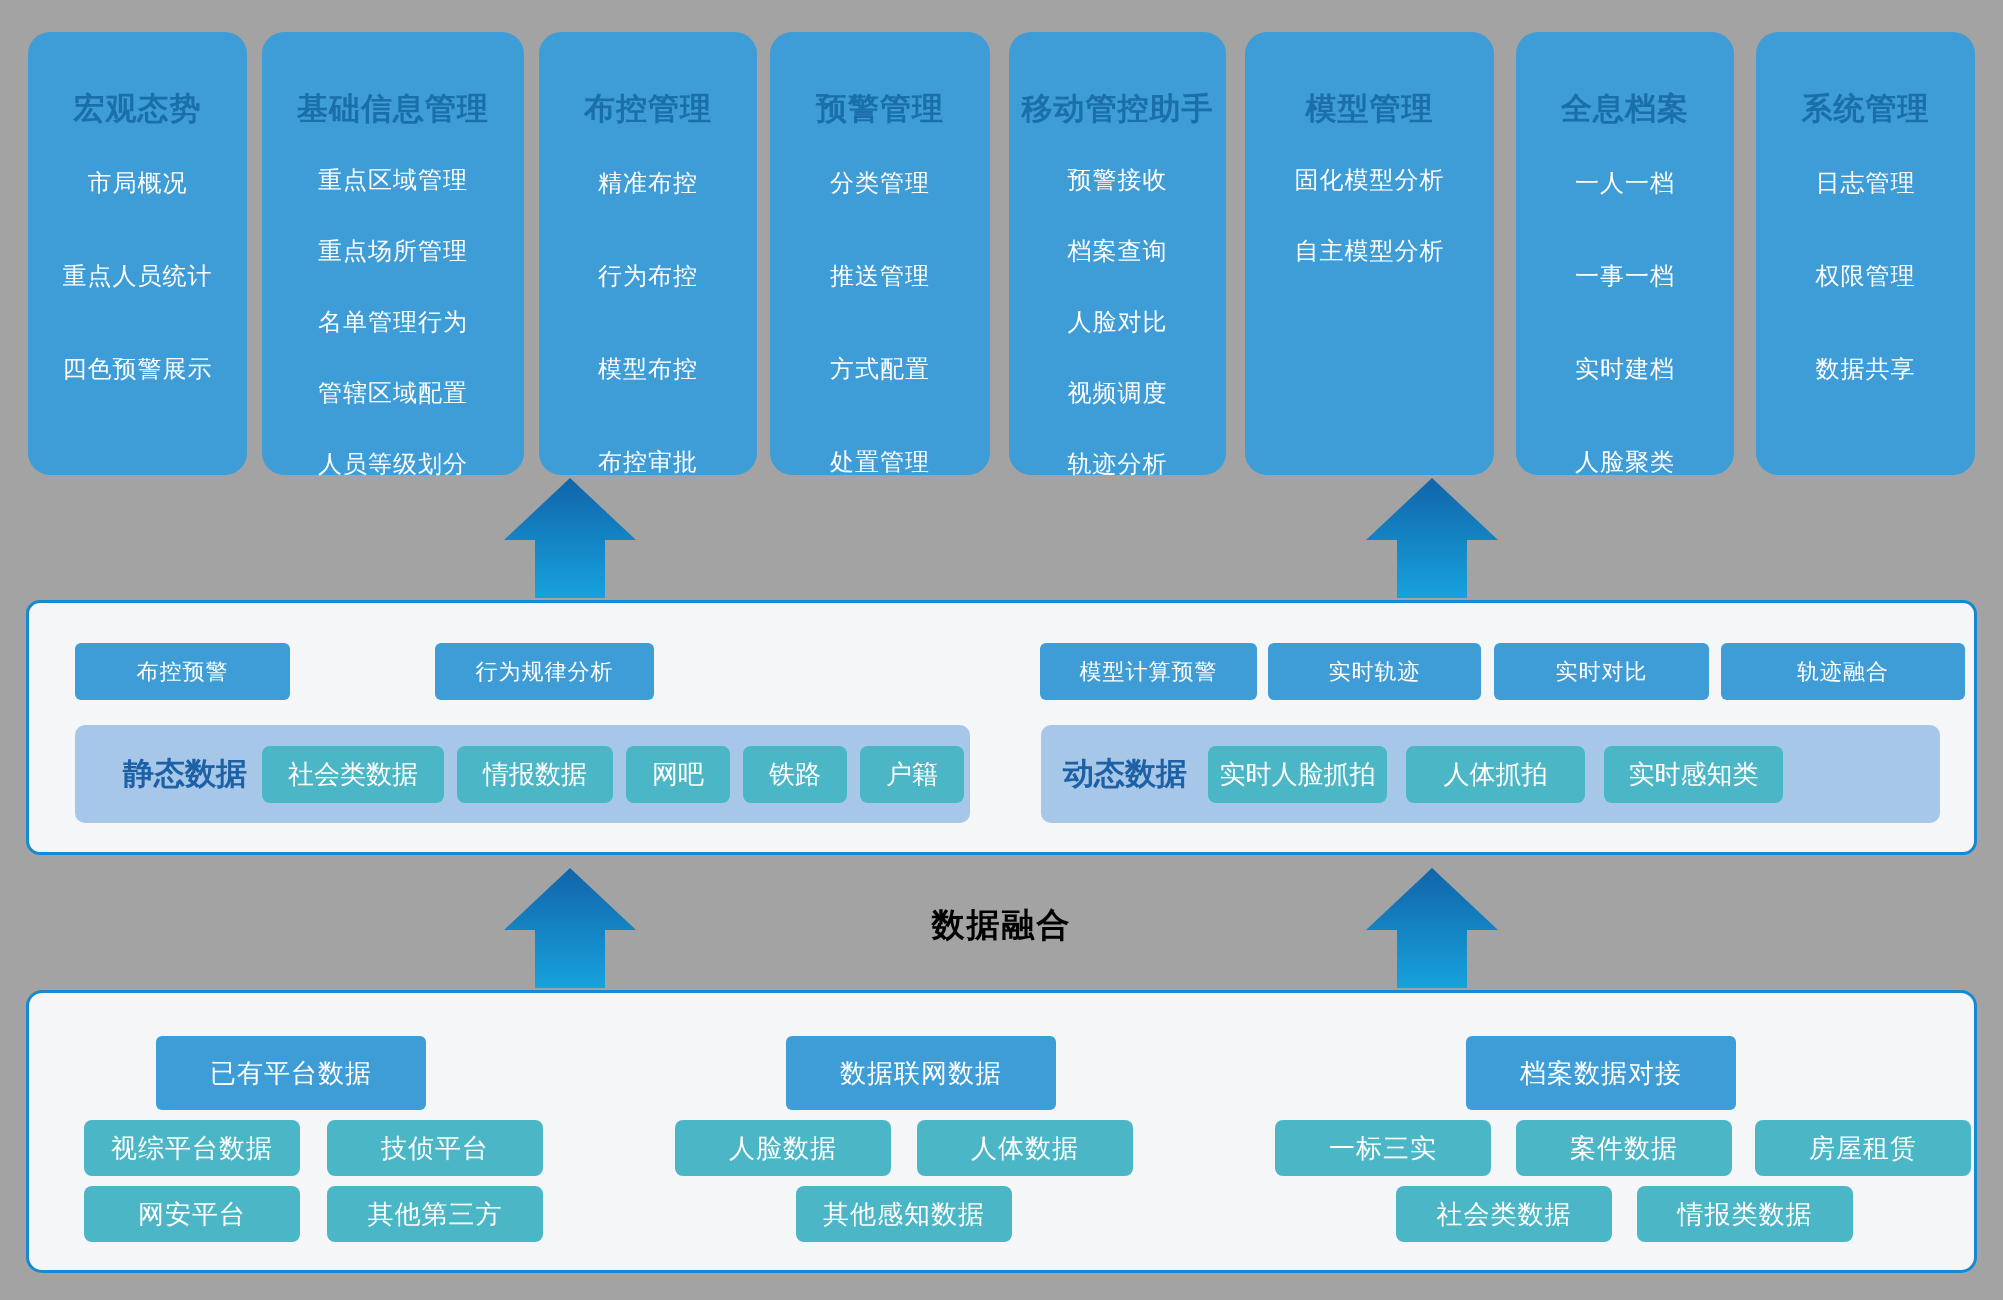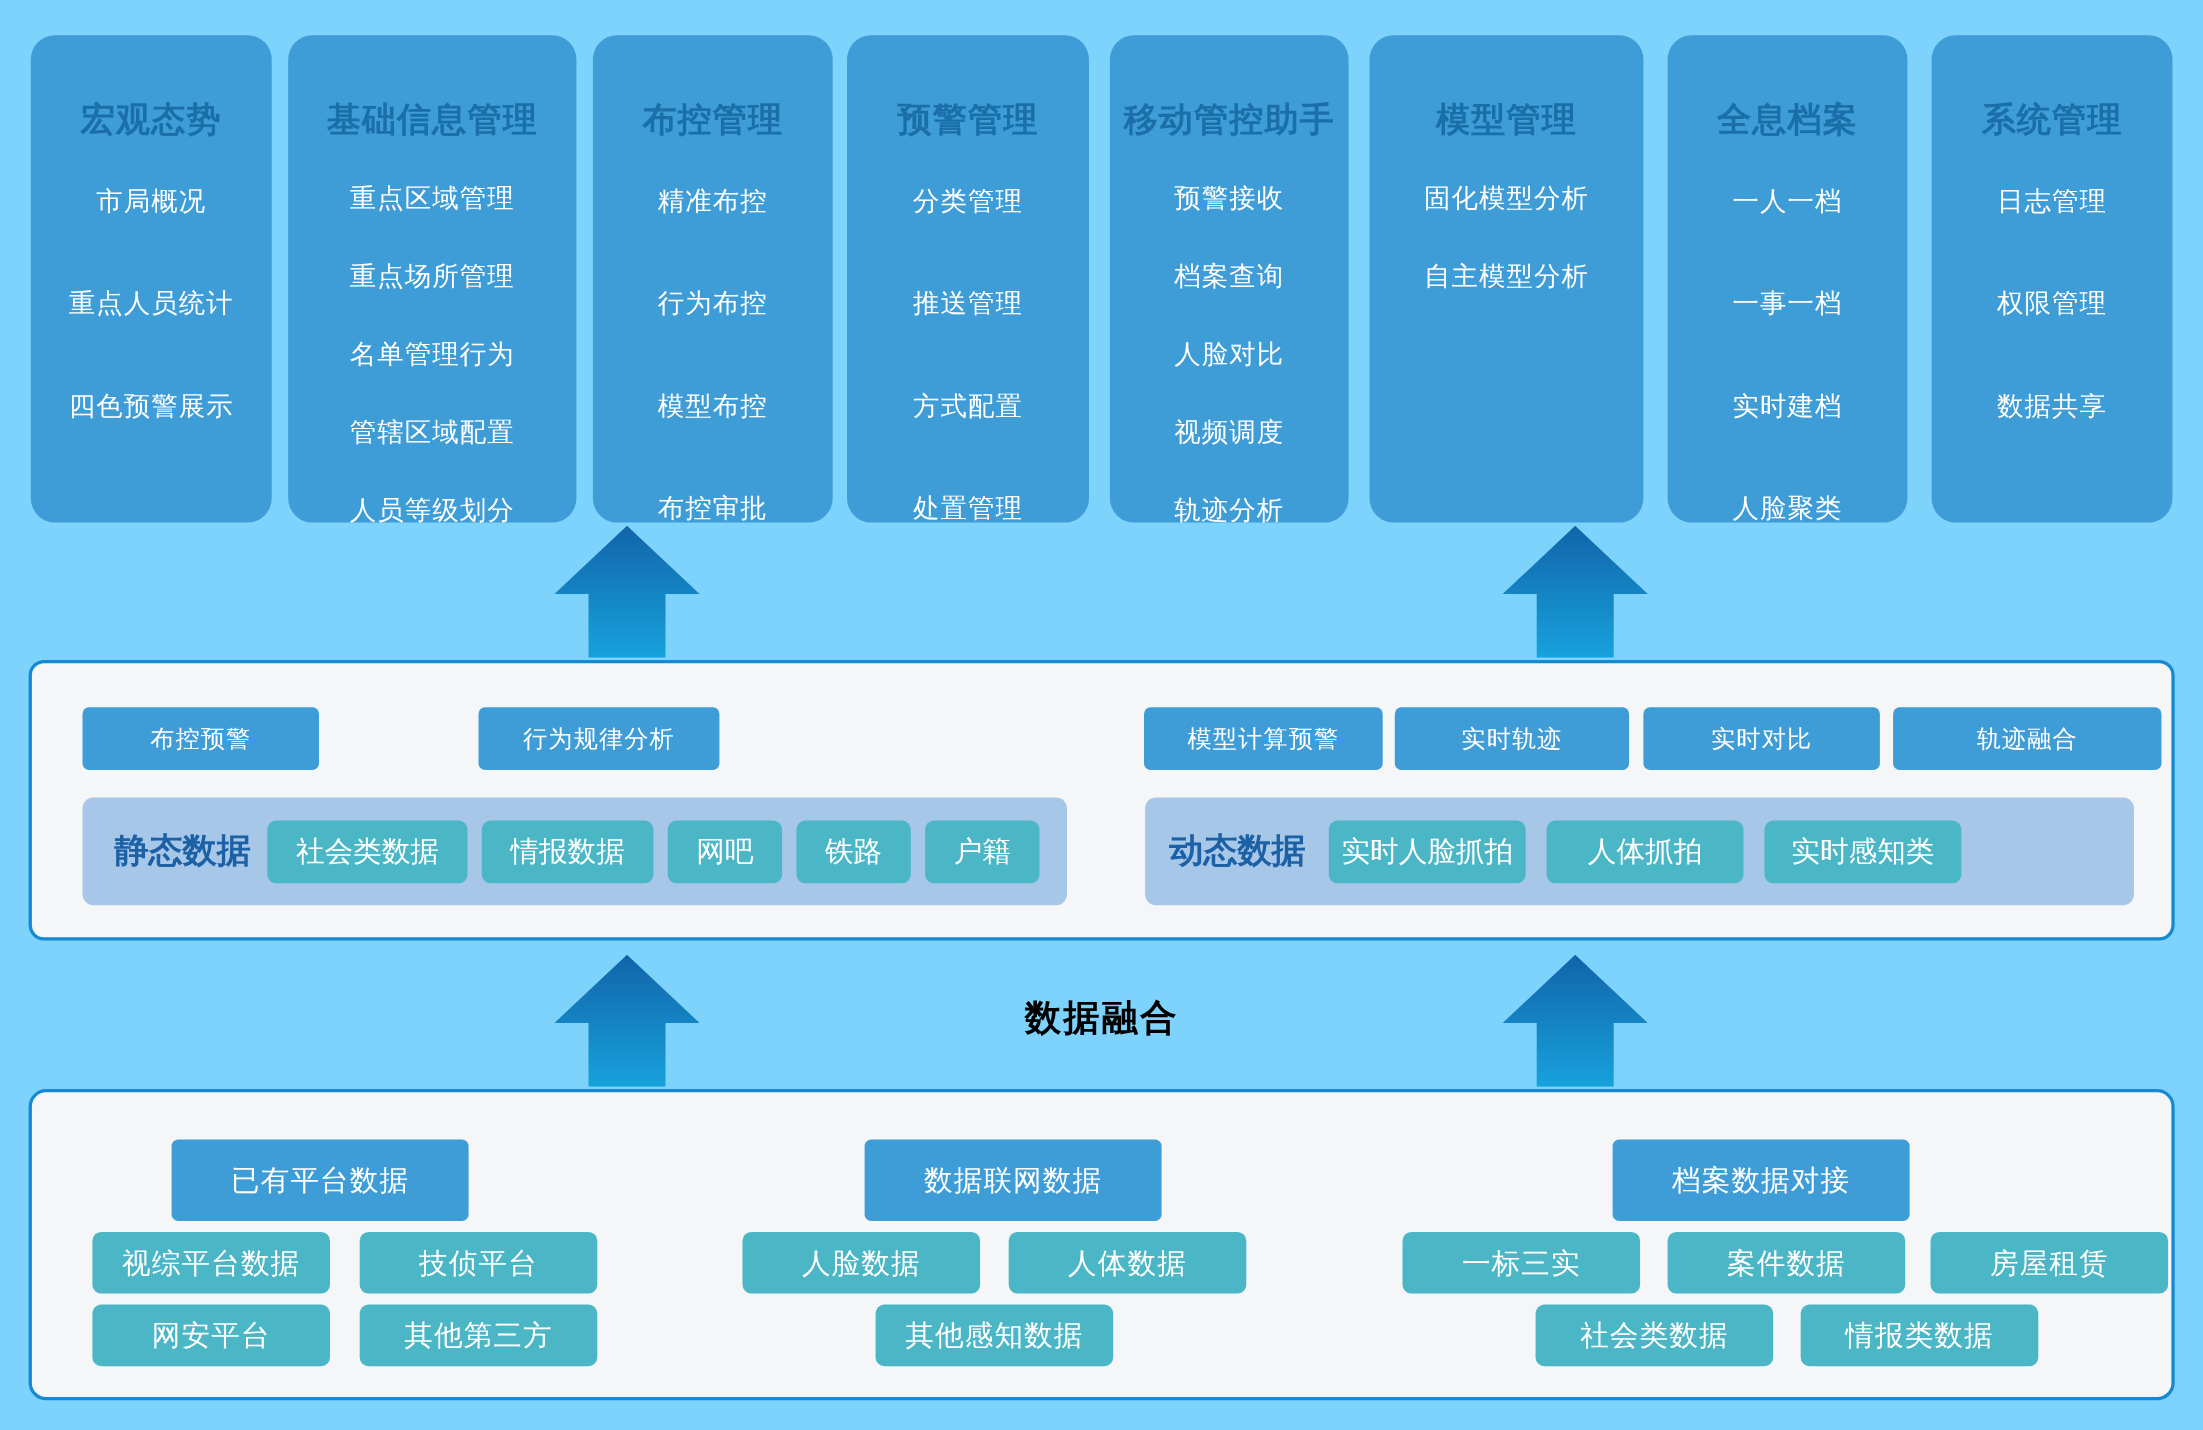--- a/index.html
+++ b/index.html
@@ -1,17 +1,17 @@
 <!DOCTYPE html>
 <html><head>
 <meta charset="utf-8">
 <style>
   html,body{margin:0;padding:0;background:#ffffff;}
   .canvas{
-    position:relative;width:2003px;height:1300px;overflow:hidden;background:#7dd3fc;
+    position:relative;width:2003px;height:1300px;overflow:hidden;background:#a3a3a3;
     font-family:Liberation Mono, monospace;
   }
   
   .module-col{position:absolute;top:32px;height:443px;background:#3E9CD7;border-radius:22px;}
   .c0{left:28px;width:219px}
   .c1{left:262px;width:262px}
   .c2{left:539px;width:218px}
   .c3{left:770px;width:220px}
   .c4{left:1009px;width:217px}
   .c5{left:1245px;width:249px}
@@ -39,21 +39,21 @@
   .a-btn{position:absolute;top:40px;height:57px;background:#3E9CD7;border-radius:6px;
     color:#fff;font-size:22px;display:flex;align-items:center;justify-content:center;letter-spacing:1px;}
   .ab1{left:46px;width:215px}
   .ab2{left:406px;width:219px}
   .ab3{left:1011px;width:217px}
   .ab4{left:1239px;width:213px}
   .ab5{left:1465px;width:215px}
   .ab6{left:1692px;width:244px}
   .data-container{position:absolute;top:122px;height:98px;background:#A7C7E8;border-radius:10px;
     display:flex;align-items:center;box-sizing:border-box;}
-  .static-container{left:46px;width:895px;padding-left:29px;gap:13px;}
+  .static-container{left:46px;width:895px;padding-left:48px;gap:13px;}
   .dynamic-container{left:1012px;width:899px;padding-left:22px;gap:19px;}
   .group-label{font-size:31px;font-weight:bold;color:#1C60A6;white-space:nowrap;margin-right:2px;}
   .chip-teal{height:57px;background:#4BB6C6;border-radius:8px;color:#fff;font-size:26px;
     display:flex;align-items:center;justify-content:center;white-space:nowrap;box-sizing:border-box;}
   .static-container .chip-teal{padding:0 26px;}
   .dynamic-container .chip-teal{width:179px;}
   
   .fusion{position:absolute;top:903px;left:0;width:100%;text-align:center;
     font-size:33px;font-weight:bold;color:#000000;letter-spacing:2px;}
   

